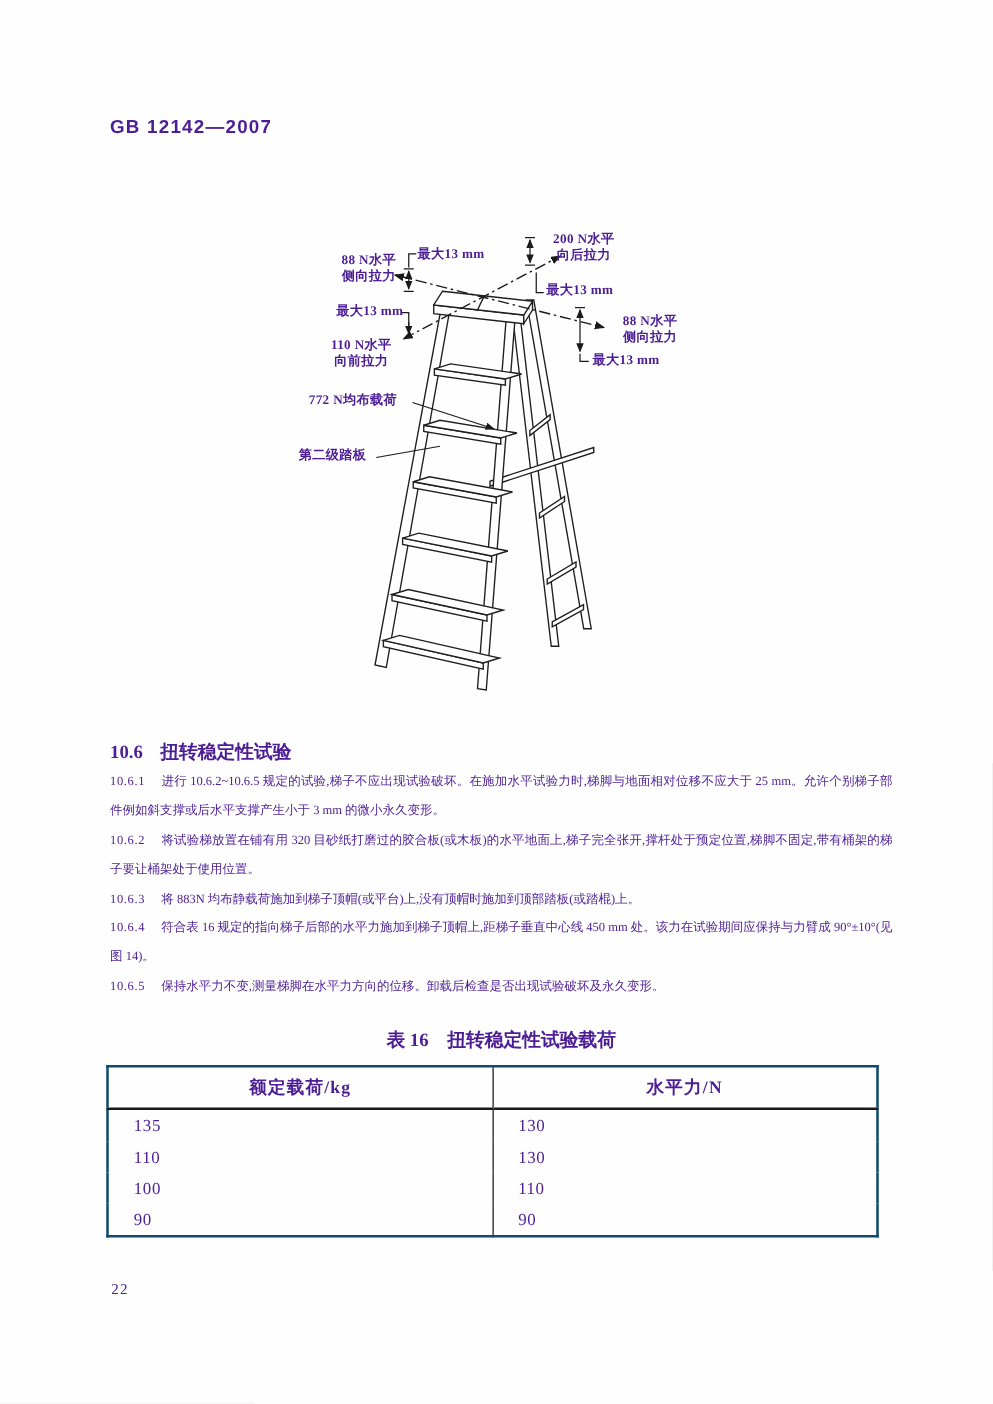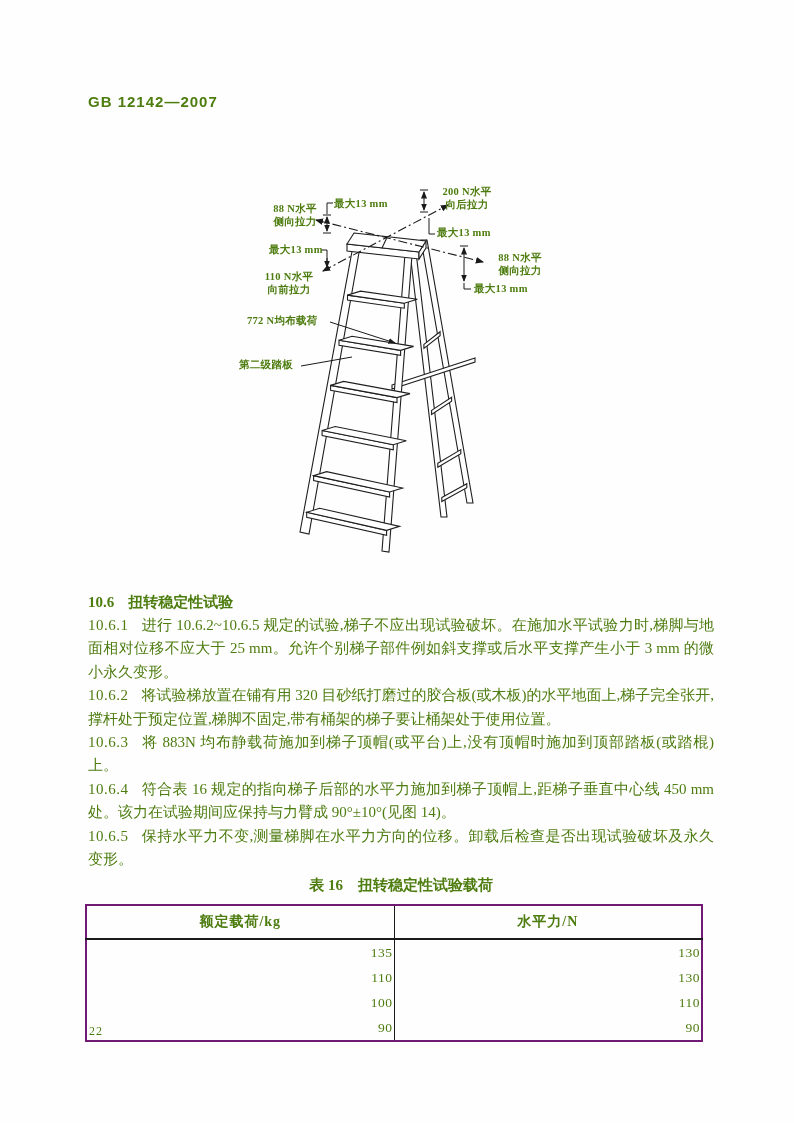--- a/index.html
+++ b/index.html
@@ -1,37 +1,37 @@
 <!DOCTYPE html>
 <html><head>
 <meta charset="utf-8">
 <style>
   html,body{margin:0;padding:0;background:#e8e8e8;}
   .page{position:relative;width:794px;height:1123px;background:#fefefe;overflow:hidden;
-        font-family:"Liberation Serif","DejaVu Serif",serif;color:#4d7c0f;}
+        font-family:"Liberation Serif","DejaVu Serif",serif;color:#4c1d95;}
   .doc-number{position:absolute;left:88px;top:93px;font-size:15px;font-weight:bold;
         letter-spacing:1px;font-family:"Liberation Sans","DejaVu Sans",sans-serif;}
   .figure{position:absolute;left:230px;top:170px;width:360px;height:412px;}
   .figure svg{position:absolute;left:0;top:0;}
   .fig-label{position:absolute;font-size:10.5px;font-weight:600;line-height:12.5px;
         letter-spacing:.3px;white-space:nowrap;}
   .fig-label.two{text-align:center;}
   .content{position:absolute;left:88px;top:591px;width:626px;}
   .fig-caption{text-align:center;font-weight:bold;font-size:15px;line-height:22px;margin-bottom:5px;}
   .sec-heading{font-weight:bold;font-size:15px;line-height:23px;}
   .sec-heading .num{margin-right:14px;}
-  .clause{margin:0;font-size:15px;line-height:23.4px;text-align:justify;}
+  .clause{margin:0;font-size:10px;line-height:23.4px;text-align:justify;}
   .clause .num{margin-right:13px;letter-spacing:.5px;}
   .tbl-caption{text-align:center;font-weight:bold;font-size:15px;line-height:22px;
-        margin-top:3px;margin-bottom:8px;}
+        margin-top:21px;margin-bottom:8px;}
   table.loads{border-collapse:collapse;width:618px;margin-left:-3px;table-layout:fixed;}
-  table.loads{border:2px solid #701a75;}
+  table.loads{border:2px solid #0c4a6e;}
   table.loads th{border-bottom:2px solid #1a1a1a;height:30px;font-size:14px;font-weight:600;
         letter-spacing:1px;}
-  table.loads td{height:23px;font-size:13.5px;text-align:right;letter-spacing:.5px;padding-left:20px;}
+  table.loads td{height:23px;font-size:13.5px;text-align:left;letter-spacing:.5px;padding-left:20px;}
   table.loads th + th, table.loads td + td{border-left:1.2px solid #1a1a1a;}
   .page-number{position:absolute;left:89px;top:1024px;font-size:12px;letter-spacing:1px;}
 </style>
 </head>
 <body>
 
 <div class="page">
 
   <div class="doc-number">GB 12142—2007</div>
 

